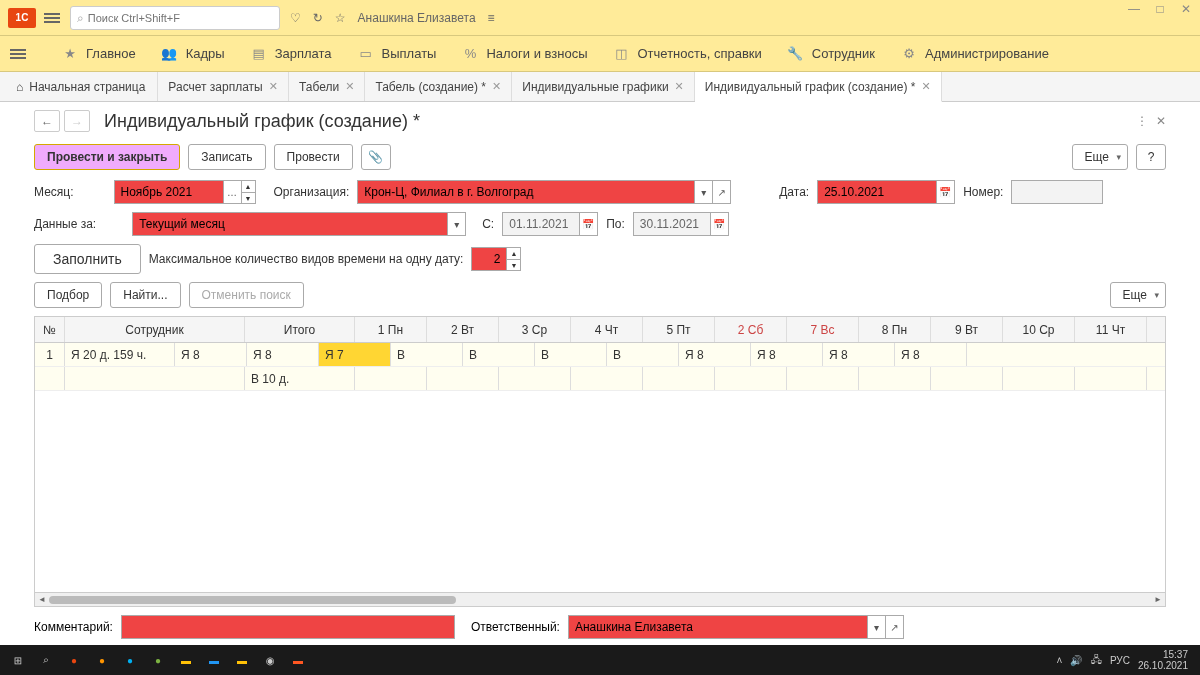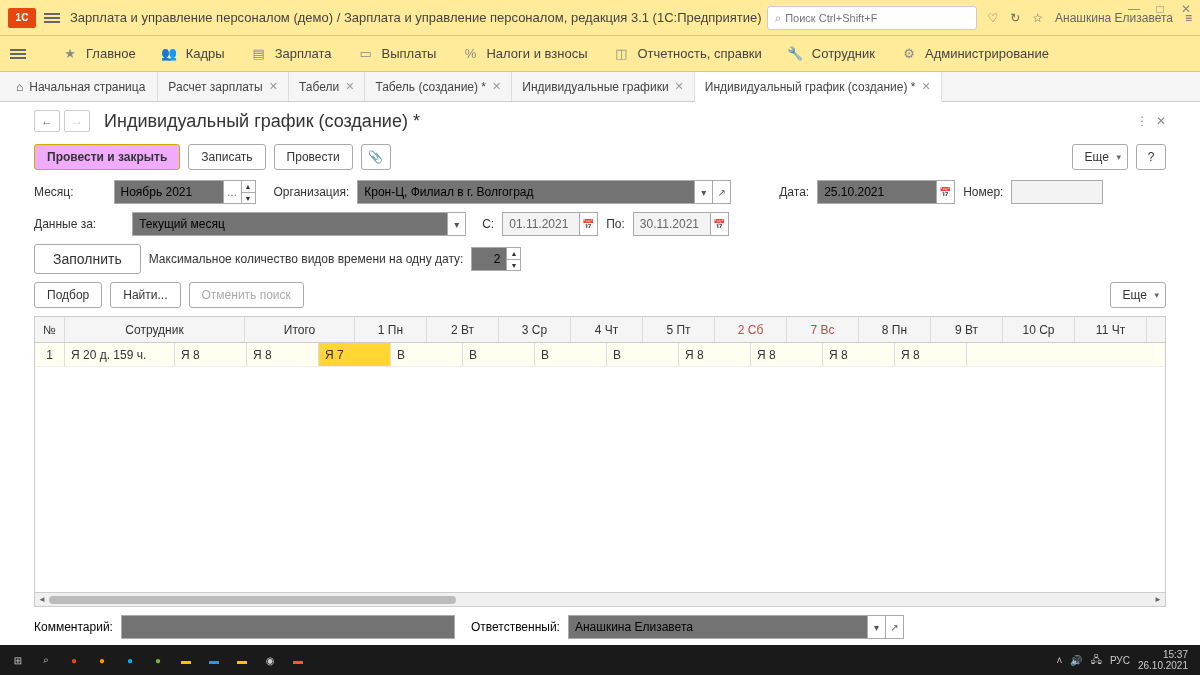--- a/index.html
+++ b/index.html
@@ -36,21 +36,21 @@
 .action-bar { display: flex; align-items: center; gap: 8px; margin-bottom: 10px; }
 .btn { height: 26px; padding: 0 12px; border: 1px solid #aaa; background: #fff; border-radius: 3px; cursor: pointer; font-size: 12px; color: #333; display: inline-flex; align-items: center; }
 .btn.primary { background: #f0abfc; border-color: #d4a800; font-weight: bold; }
 .btn.icon-only { width: 30px; padding: 0; justify-content: center; }
 .btn.more { padding-right: 18px; position: relative; }
 .btn.more::after { content: '▾'; position: absolute; right: 6px; font-size: 9px; color: #666; }
 
 .form-row { display: flex; align-items: center; gap: 8px; margin-bottom: 8px; font-size: 12px; color: #333; }
 .label { min-width: auto; text-align: right; }
 .input-group { display: flex; align-items: stretch; }
-.text-input { height: 24px; border: 1px solid #aaa; padding: 0 6px; font-size: 12px; background: #737373; }
+.text-input { height: 24px; border: 1px solid #aaa; padding: 0 6px; font-size: 12px; background: #ef4444; }
 .text-input.ro { background: #f3f3f3; color: #666; }
 .input-btn { width: 18px; border: 1px solid #aaa; border-left: none; background: #fff; display: flex; align-items: center; justify-content: center; font-size: 10px; cursor: pointer; color: #555; }
 .spinner-btns { display: flex; flex-direction: column; }
 .spinner-btns span { width: 14px; height: 12px; border: 1px solid #aaa; border-left: none; font-size: 7px; display: flex; align-items: center; justify-content: center; cursor: pointer; background: #fff; }
 .spinner-btns span:first-child { border-bottom: none; }
 
 .table-wrap { border: 1px solid #ccc; flex: 1; display: flex; flex-direction: column; overflow: hidden; margin-bottom: 8px; }
 .table-header, .table-row { display: flex; }
 .table-header { background: #f5f5f5; border-bottom: 1px solid #ccc; height: 26px; }
 .th, .td { border-right: 1px solid #ddd; padding: 4px 6px; font-size: 12px; display: flex; align-items: center; }
@@ -79,21 +79,20 @@
 </head>
 <body>
 
 <div class="titlebar">
   <div class="logo">1C</div>
   <div class="burger">
       <span></span>
       <span></span>
       <span></span>
     </div>
-  <div class="apptitle">Зарплата и управление персоналом (демо) / Зарплата и управление персоналом, редакция 3.1  (1С:Предприятие)</div>
   <div class="search-box">
     <span style="margin-right:4px;color:#aaa;">⌕</span>
     <input placeholder="Поиск Ctrl+Shift+F" style="">
   </div>
   <div class="title-icons">
     <span>♡</span>
     <span>↻</span>
     <span>☆</span>
     <span style="font-size:12px;">Анашкина Елизавета</span>
     <span>≡</span>
@@ -286,20 +285,36 @@
           <div class="td col-day selected">Я 7</div>
           <div class="td col-day">В</div>
           <div class="td col-day">В</div>
           <div class="td col-day">В</div>
           <div class="td col-day">В</div>
           <div class="td col-day">Я 8</div>
           <div class="td col-day">Я 8</div>
           <div class="td col-day">Я 8</div>
           <div class="td col-day">Я 8</div>
         </div>
+        <div class="table-row">
+          <div class="td col-num"></div>
+          <div class="td col-emp"></div>
+          <div class="td col-sum">В 10 д.</div>
+          <div class="td col-day"></div>
+          <div class="td col-day"></div>
+          <div class="td col-day"></div>
+          <div class="td col-day"></div>
+          <div class="td col-day"></div>
+          <div class="td col-day"></div>
+          <div class="td col-day"></div>
+          <div class="td col-day"></div>
+          <div class="td col-day"></div>
+          <div class="td col-day"></div>
+          <div class="td col-day"></div>
+        </div>
       </div>
     <div class="hscroll">
         <div class="hscroll-thumb"></div>
       </div>
   </div>
 
   <div class="footer-row">
     <span>Комментарий:</span>
     <input class="text-input" style="width: 334px;" value="">
     <span style="margin-left:8px;">Ответственный:</span>

